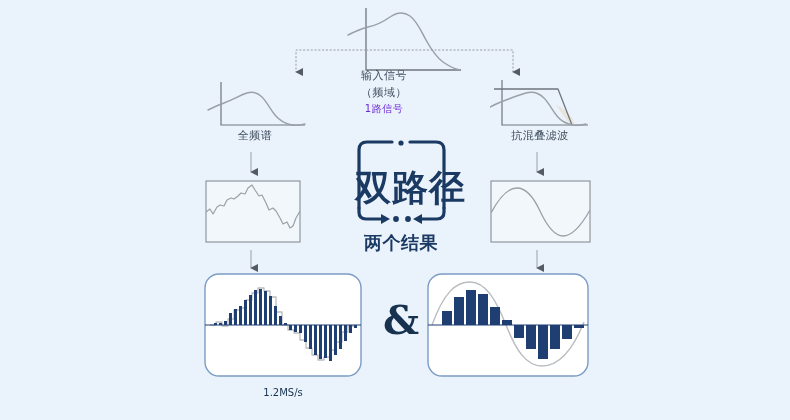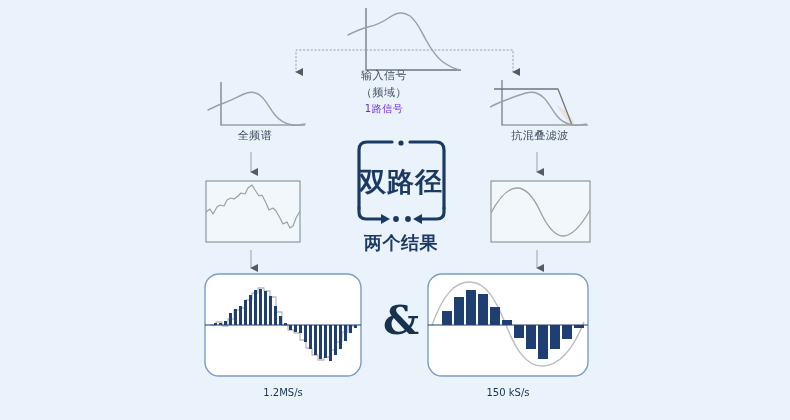--- a/index.html
+++ b/index.html
@@ -231,21 +231,20 @@
 
   </svg>
 
   <div class="lbl" style="left:341px;top:68px;width:86px;">输入信号</div>
   <div class="lbl" style="left:341px;top:85px;width:86px;">（频域）</div>
   <div class="lbl big" style="left:341px;top:102px;width:86px;">1路信号</div>
 
   <div class="lbl" style="left:212px;top:128px;width:86px;">全频谱</div>
   <div class="lbl" style="left:492px;top:128px;width:96px;">抗混叠滤波</div>
 
-  <div class="lbl" style="left:355px;top:164px;width:92px;font-size:27px;font-weight:bold;color:#1b3a63;letter-spacing:1px;">双路径</div>
+  <div class="lbl" style="left:355px;top:164px;width:92px;font-size:36px;font-weight:bold;color:#1b3a63;letter-spacing:1px;">双路径</div>
   <div class="lbl res" style="left:355px;top:231px;width:92px;">两个结果</div>
 
   <div class="amp" style="left:383px;top:300px;">&amp;</div>
 
   <div class="lbl rate" style="left:213px;top:387px;width:140px;">1.2MS/s</div>
-  <div class="lbl rate" style="left:438px;top:387px;width:140px;">150 kS/s</div>
 
 </div>
 
 </body></html>

